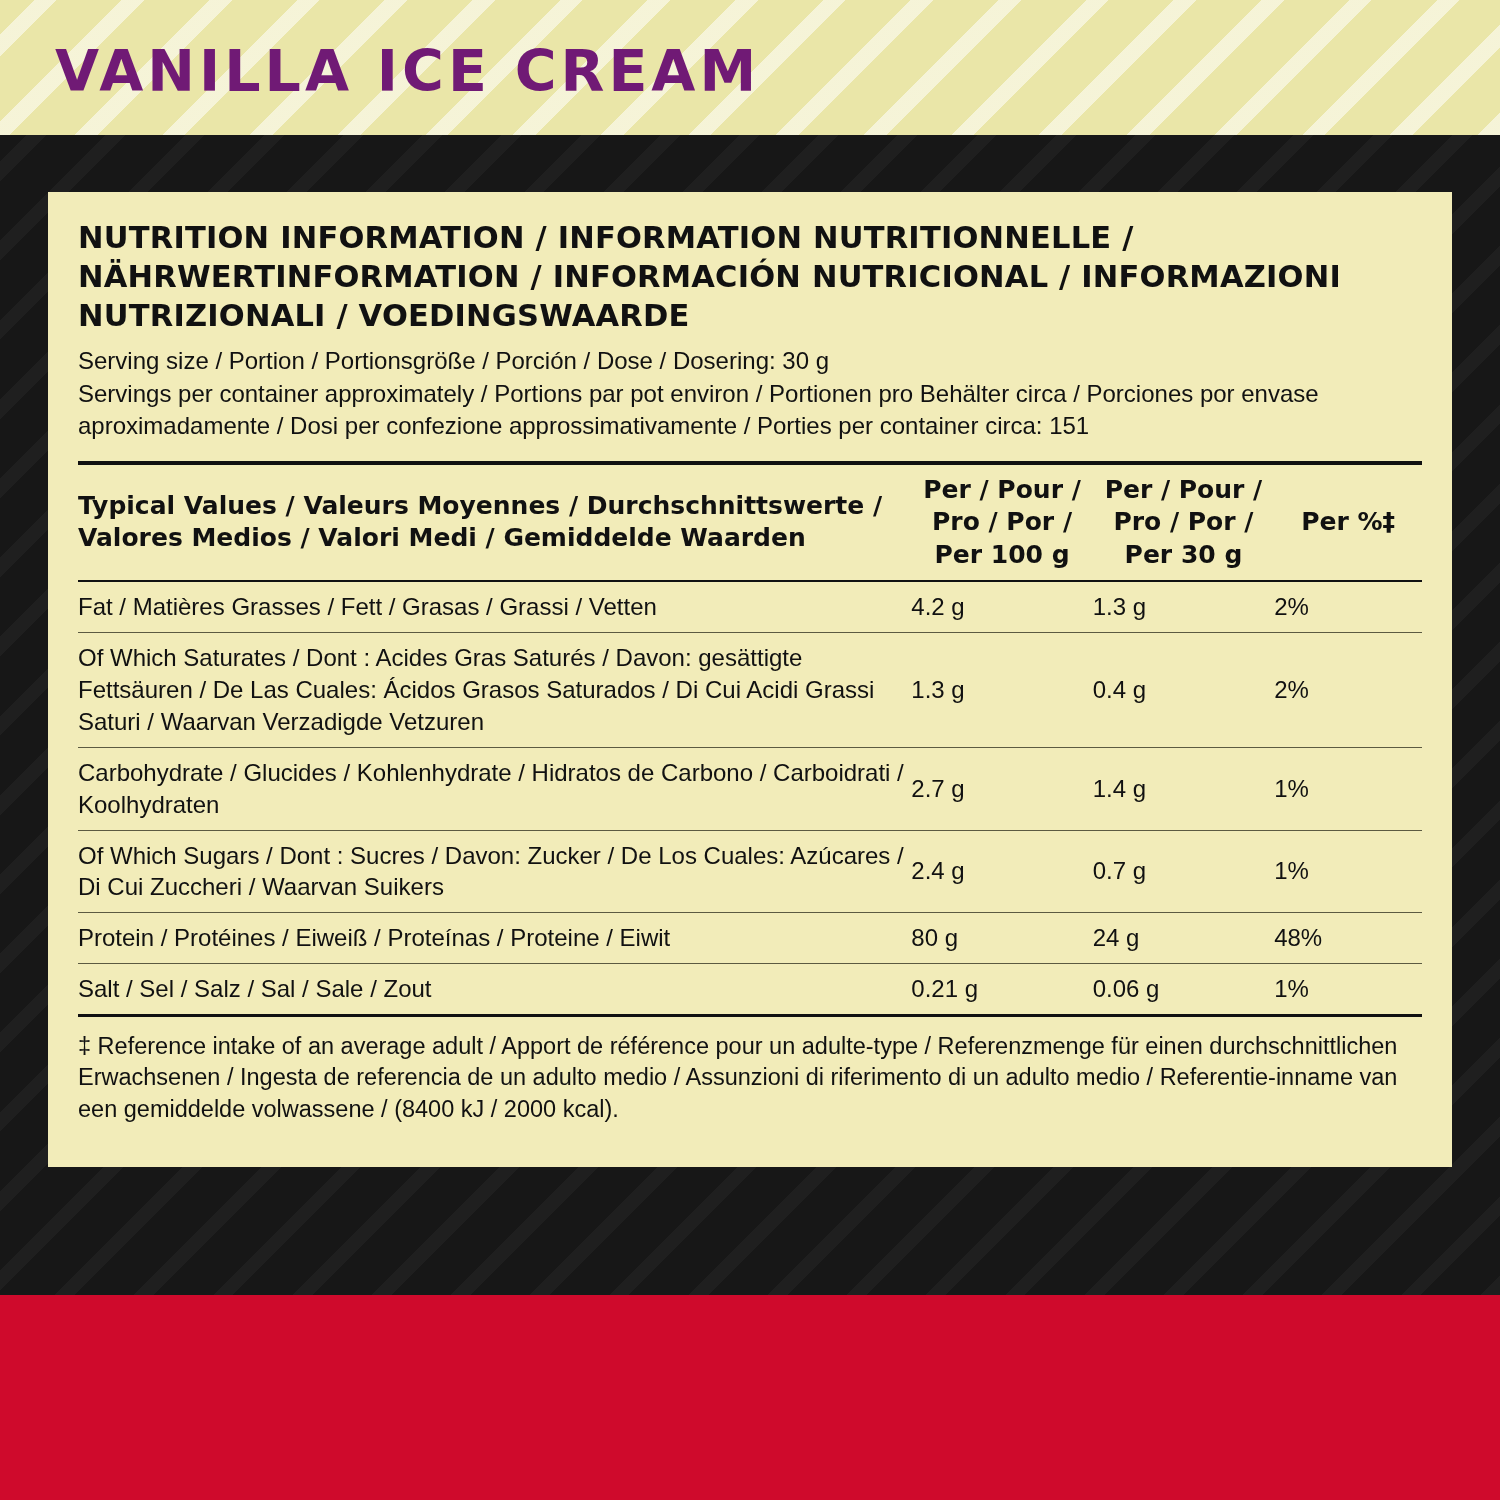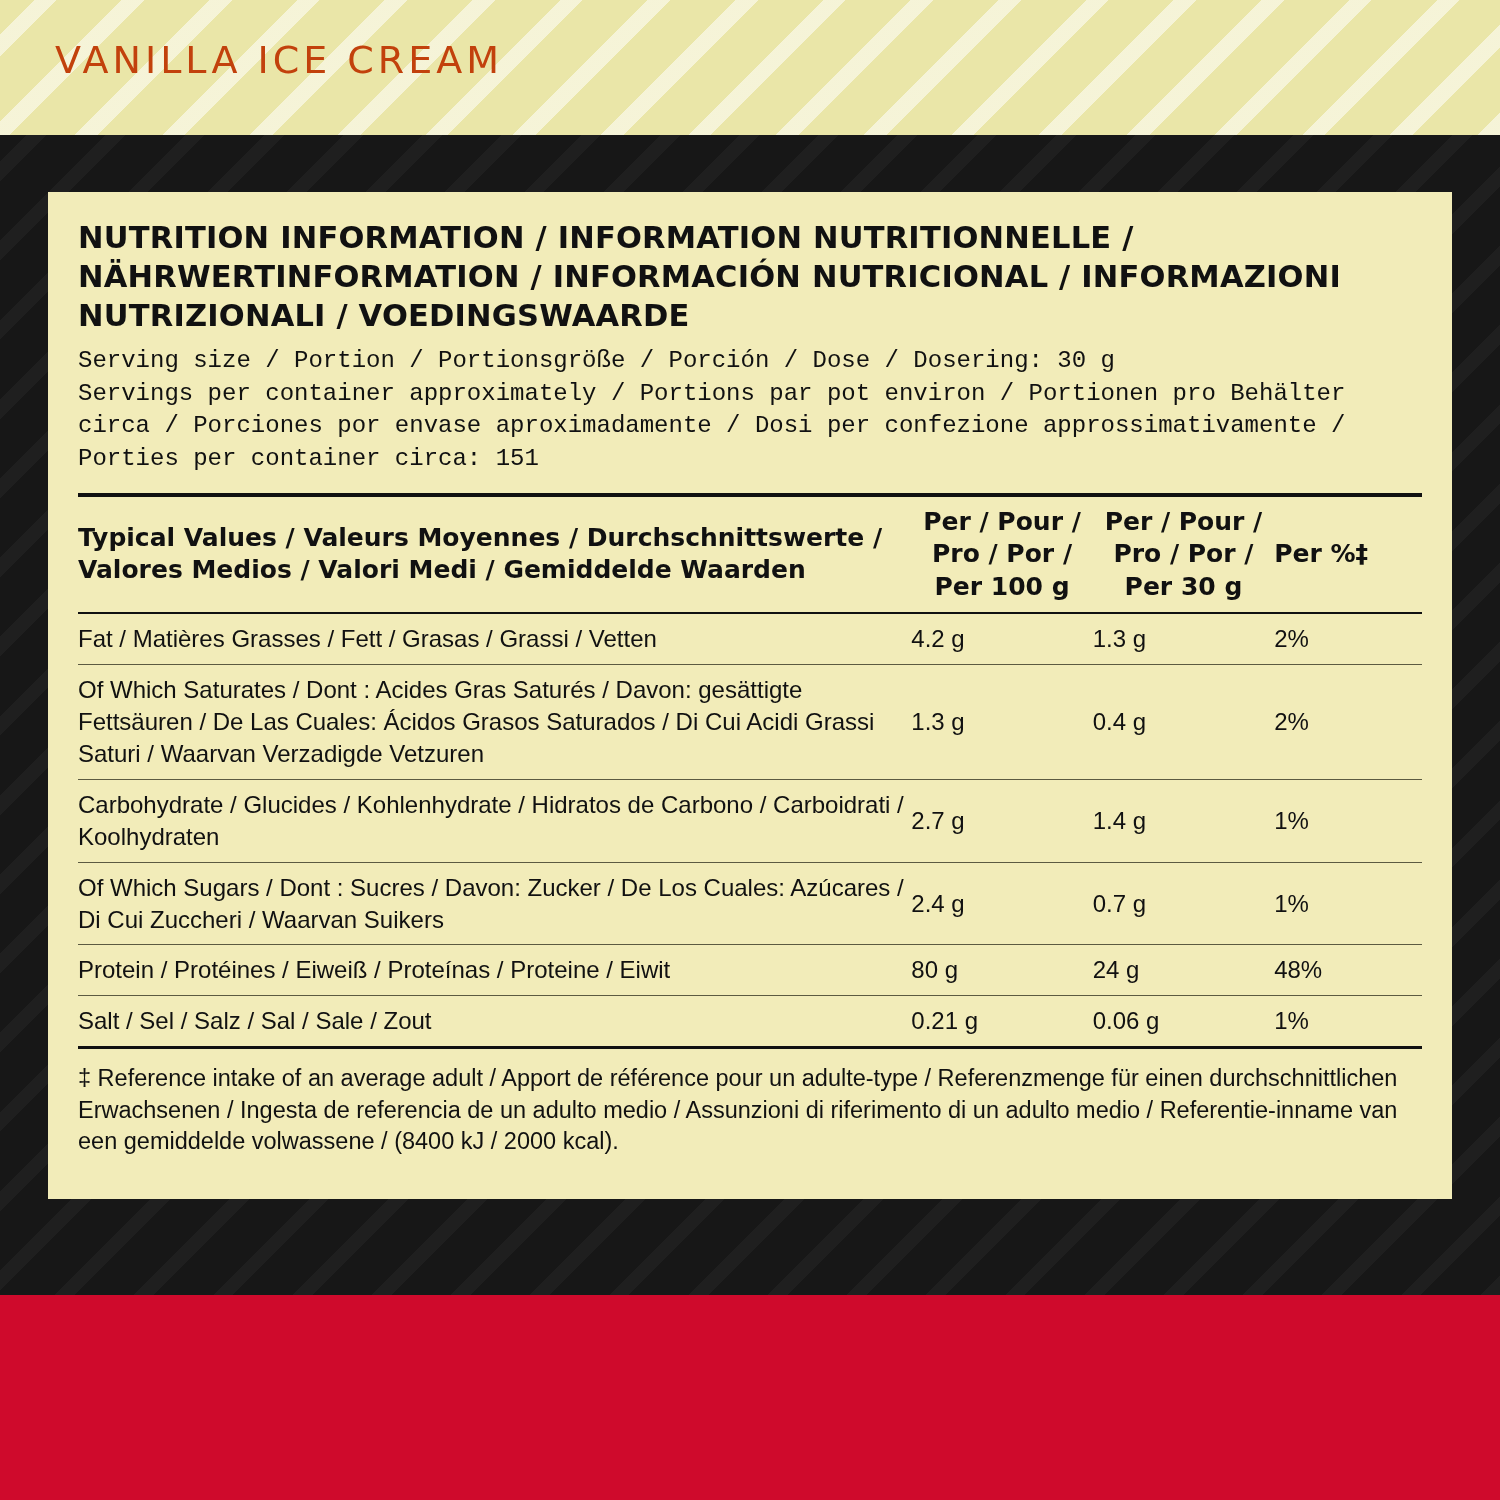--- a/index.html
+++ b/index.html
@@ -39,24 +39,24 @@
       rgba(255,255,255,0.55) 0px,
       rgba(255,255,255,0.55) 16px,
       rgba(0,0,0,0) 16px,
       rgba(0,0,0,0) 62px
     );
   }
   .banner-title {
     position: absolute;
     left: 55px;
     top: 38px;
-    font-size: 38px;
-    font-weight: normal;
+    font-size: 57px;
+    font-weight: bold;
     letter-spacing: 4px;
-    color: #c2410c;
+    color: #701a75;
     font-family: "DejaVu Sans", sans-serif;
   }
 
   
   .dark-body {
     position: absolute;
     top: 135px;
     left: 0;
     width: 1500px;
     height: 1160px;
@@ -103,21 +103,20 @@
     line-height: 1.28;
     letter-spacing: 0.2px;
     font-family: "DejaVu Sans", sans-serif;
     margin: 0 0 10px 0;
   }
 
   .serving-line {
     font-size: 24px;
     line-height: 1.34;
     margin: 0;
-    font-family: Liberation Mono, monospace;
   }
   .serving-line + .serving-line {
     margin-top: 1px;
   }
 
   table.nutri {
     width: 100%;
     border-collapse: collapse;
     margin-top: 18px;
     font-size: 24px;
@@ -138,21 +137,21 @@
     line-height: 1.3;
     border-top: 4px solid #111;
     border-bottom: 2.5px solid #111;
     padding-top: 12px;
     padding-bottom: 12px;
     font-family: "DejaVu Sans", sans-serif;
   }
   thead th.num, thead th.pct {
     text-align: center;
   }
-  thead th.pct { text-align: left; }
+  thead th.pct { text-align: center; }
 
   tbody td {
     border-bottom: 1.6px solid #5c5a41;
     line-height: 1.33;
     font-size: 24px;
   }
   tbody tr:last-child td {
     border-bottom: 3.5px solid #111;
   }
   td.num {

